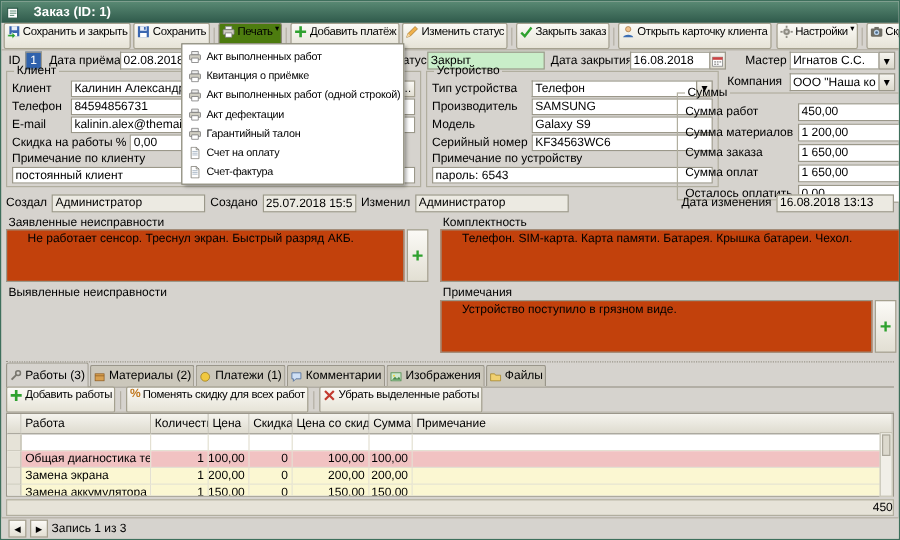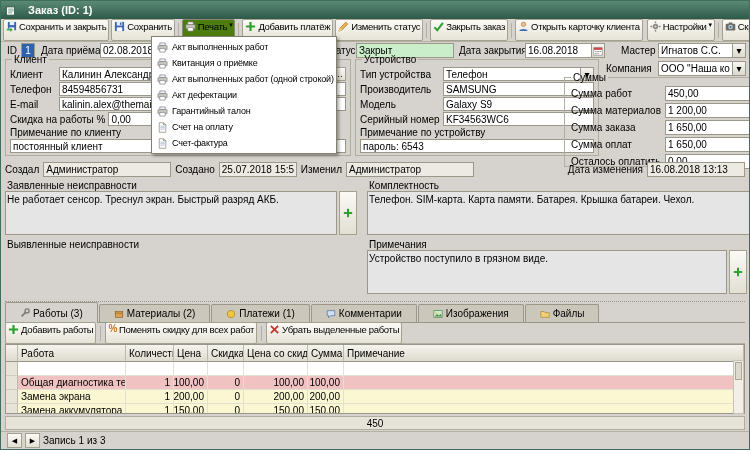--- a/index.html
+++ b/index.html
@@ -31,38 +31,38 @@
   .frow .fixed{flex:0 0 52px}
   .clbl{width:46px;flex:0 0 46px}
   .dlbl{width:80px;flex:0 0 80px}
   .mini{width:15px;height:14px;border:1px solid #a5a18f;background:linear-gradient(#fbfaf6,#e2dfd3);display:flex;align-items:center;justify-content:center;font-size:9px;box-sizing:border-box}
   .srow{height:15px;display:flex;align-items:center;margin:2px 6px;gap:4px}
   .srow .slbl{flex:1;white-space:nowrap}
   .srow .sval{flex:0 0 66px;height:15px}
   .audit{position:absolute;top:119px;left:4px;right:4px;height:16px;display:flex;align-items:center;gap:4px;white-space:nowrap}
   .audit .fld{height:15px}
   .fbox{position:absolute;display:flex;gap:2px}
-  .ftext{flex:1;border:1px solid #9b988a;background:#e5e5e5;padding:2px 1px;font-size:10px;overflow:hidden}
+  .ftext{flex:1;border:1px solid #9b988a;background:#c2410c;padding:2px 17px;font-size:10px;overflow:hidden}
   .plusbtn{flex:0 0 16px;border:1px solid #a5a18f;background:linear-gradient(#fbfaf6,#e2dfd3);display:flex;align-items:center;justify-content:center}
   .splitter{position:absolute;top:259px;left:4px;right:4px;border-top:1px dotted #9a968a}
   .tabs{position:absolute;top:262px;left:4px;right:4px;height:18px;display:flex;align-items:flex-end;gap:1px;border-bottom:1px solid #9a968a}
-  .tab{display:inline-flex;align-items:center;gap:3px;height:15px;padding:1px 14px;border:1px solid #9a968a;border-bottom:none;border-radius:2px 2px 0 0;background:#cbc7bb;font-size:10px;white-space:nowrap}
+  .tab{display:inline-flex;align-items:center;gap:3px;height:15px;padding:1px 2px;border:1px solid #9a968a;border-bottom:none;border-radius:2px 2px 0 0;background:#cbc7bb;font-size:10px;white-space:nowrap}
   .tab.active{background:#d6d3ce;height:18px;margin-bottom:-1px}
   .tabbar{position:absolute;top:281px;left:4px;right:4px;height:20px;display:flex;align-items:center;gap:3px;border-bottom:1px solid #b3afa3}
   .grid{position:absolute;top:302px;left:4px;right:4px;height:70px;border:1px solid #9a968a;background:#fff;box-sizing:border-box;overflow:hidden}
   .grow{display:grid;grid-template-columns:12px 108px 48px 34px 36px 64px 36px 1fr}
   .gh{height:16px;background:linear-gradient(#f5f4ee,#dedbcf);border-right:1px solid #bdbaac;border-bottom:1px solid #9a968a;display:flex;align-items:center;padding:0 3px;font-size:10px;overflow:hidden;white-space:nowrap}
   .gc{height:13px;border-right:1px solid #e3e0d2;border-bottom:1px solid #e3e0d2;display:flex;align-items:center;padding:0 3px;font-size:10px;overflow:hidden;white-space:nowrap}
   .gc.num{justify-content:flex-end}
   .gsel{background:#e6e3d8;border-right:1px solid #bdbaac;border-bottom:1px solid #cfccc0;height:13px}
   .rowsel .gc{background:#f1c2c2}
   .rowyel .gc{background:#fbf7d2}
   .vscroll{position:absolute;right:5px;top:318px;width:11px;height:54px;background:#f1efe8;border:1px solid #c6c3b5;box-sizing:border-box}
   .vthumb{margin:1px;height:16px;background:#dcd9cd;border:1px solid #aaa79a}
-  .gfooter{position:absolute;top:374px;left:4px;right:4px;height:14px;background:#e6e3d8;border:1px solid #b1ae9f;display:flex;align-items:center;justify-content:center;font-size:10px;box-sizing:border-box}
+  .gfooter{position:absolute;top:374px;left:4px;right:4px;height:14px;background:#e6e3d8;border:1px solid #b1ae9f;display:flex;align-items:center;justify-content:flex-end;font-size:10px;box-sizing:border-box}
   .statusbar{position:absolute;left:0;right:0;bottom:0;height:17px;background:#d6d3ce;border-top:1px solid #b3afa3;display:flex;align-items:center;gap:3px;padding:0 6px;font-size:10px}
   .navbtn{width:13px;height:13px;border:1px solid #a5a18f;background:linear-gradient(#fbfaf6,#e2dfd3);display:flex;align-items:center;justify-content:center;font-size:7px}
   .menu{position:absolute;left:150px;top:35px;width:184px;background:#fff;border:1px solid #82806f;box-shadow:2px 2px 3px rgba(0,0,0,.35);z-index:10;padding:2px 0}
   .mitem{display:flex;align-items:center;gap:4px;height:16px;padding:0 5px;font-size:9px;letter-spacing:-0.2px;white-space:nowrap;overflow:hidden}
   .pct{color:#c07820;font-weight:bold;font-size:10px;line-height:1}
 </style>
 </head>
 <body>
 
 <div class="window">

